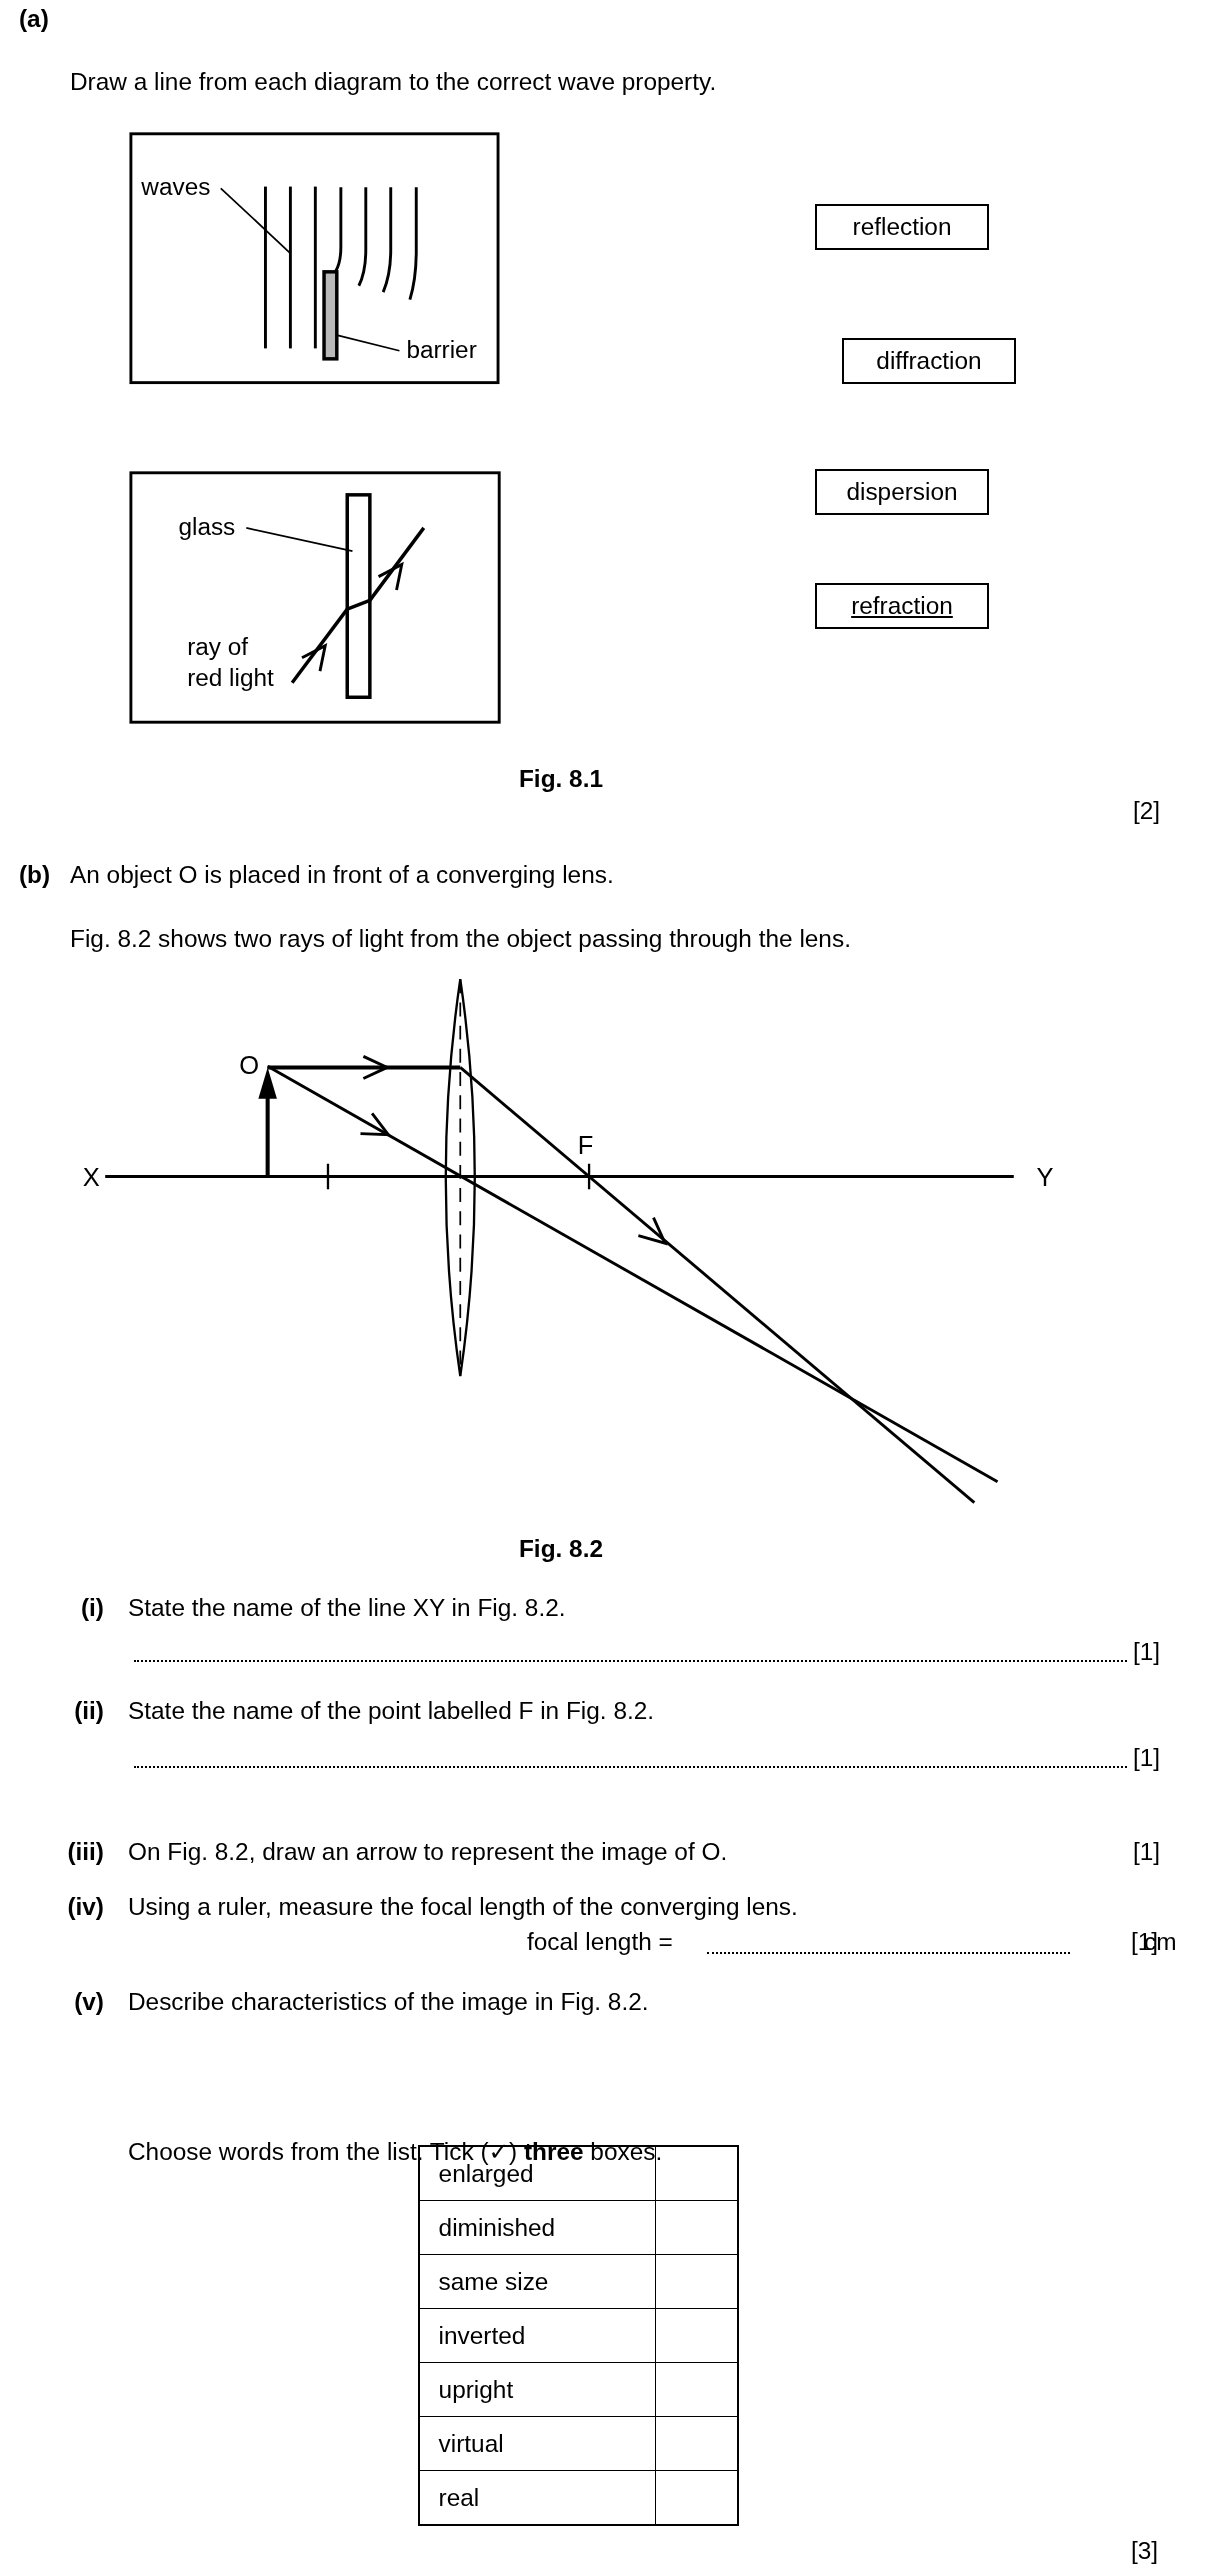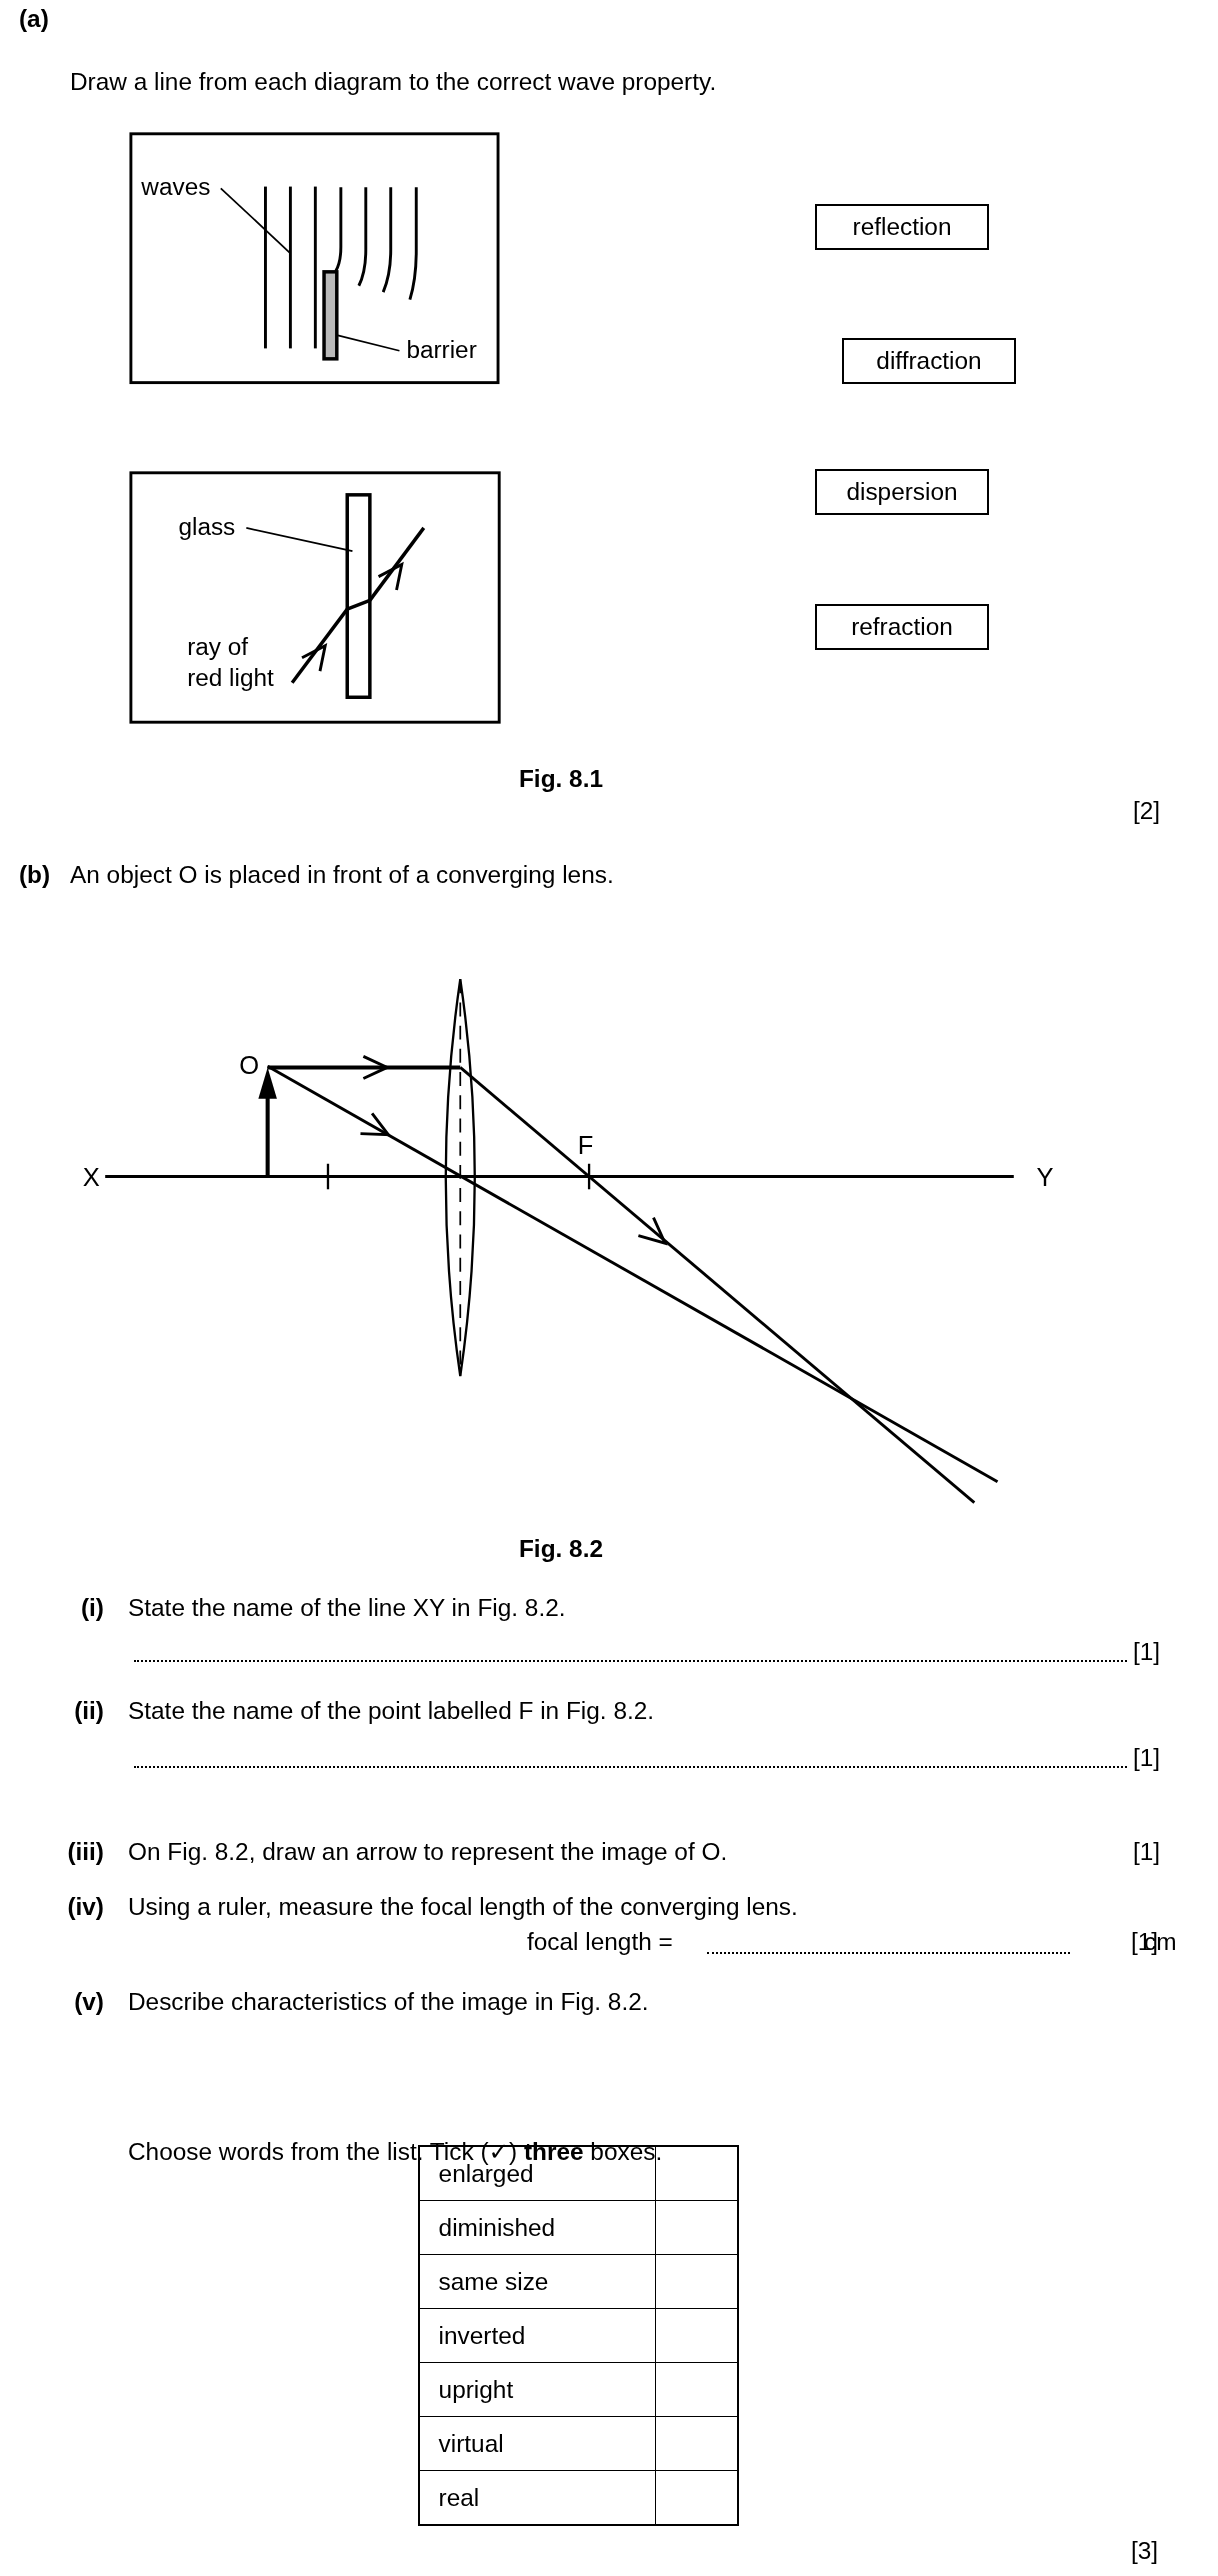--- a/index.html
+++ b/index.html
@@ -66,27 +66,28 @@
       <polyline points="520,1134 560,1113 551,1157"></polyline>
       <polyline points="652,994 692,973 683,1017"></polyline>
     </g>
     <text x="322" y="1130">ray of</text>
     <text x="322" y="1182">red light</text>
   </svg>
 
   <div class="abs optbox" style="left:815px;top:204px;">reflection</div>
   <div class="abs optbox" style="left:842px;top:338px;">diffraction</div>
   <div class="abs optbox" style="left:815px;top:469px;">dispersion</div>
-  <div class="abs optbox" style="left:815px;top:604px;">refraction</div>
+  <div class="abs optbox" style="left:815px;top:583px;text-decoration:underline;">refraction</div>
 
   <div class="abs caption" style="left:445px;top:765px;">Fig. 8.1</div>
   <div class="abs mark" style="left:1133px;top:797px;">[2]</div>
 
   <div class="abs txt qmain-label" style="left:19px;top:861px;">(b)</div>
   <div class="abs txt" style="left:70px;top:861px;">An object O is placed in front of a converging lens.</div>
+  <div class="abs txt" style="left:70px;top:925px;">Fig. 8.2 shows two rays of light from the object passing through the lens.</div>
 
   <svg class="abs" style="left:46px;top:963px;" width="1085" height="557" viewBox="80 1660 1870 960">
     <line x1="182" y1="2028" x2="1748" y2="2028" stroke="#000" stroke-width="5"></line>
     <text class="dlabel" x="158" y="2044" text-anchor="middle">X</text>
     <text class="dlabel" x="1802" y="2044" text-anchor="middle">Y</text>
     <line x1="794" y1="1688" x2="794" y2="2372" stroke="#000" stroke-width="3" stroke-dasharray="24 16"></line>
     <path d="M 794 1688 Q 744 2030 794 2372 Q 844 2030 794 1688 Z" fill="none" stroke="#000" stroke-width="4"></path>
     <line x1="462" y1="2026" x2="462" y2="1888" stroke="#000" stroke-width="7"></line>
     <polygon points="462,1840 446,1894 478,1894" fill="#000"></polygon>
     <text class="dlabel" x="430" y="1852" text-anchor="middle">O</text>

